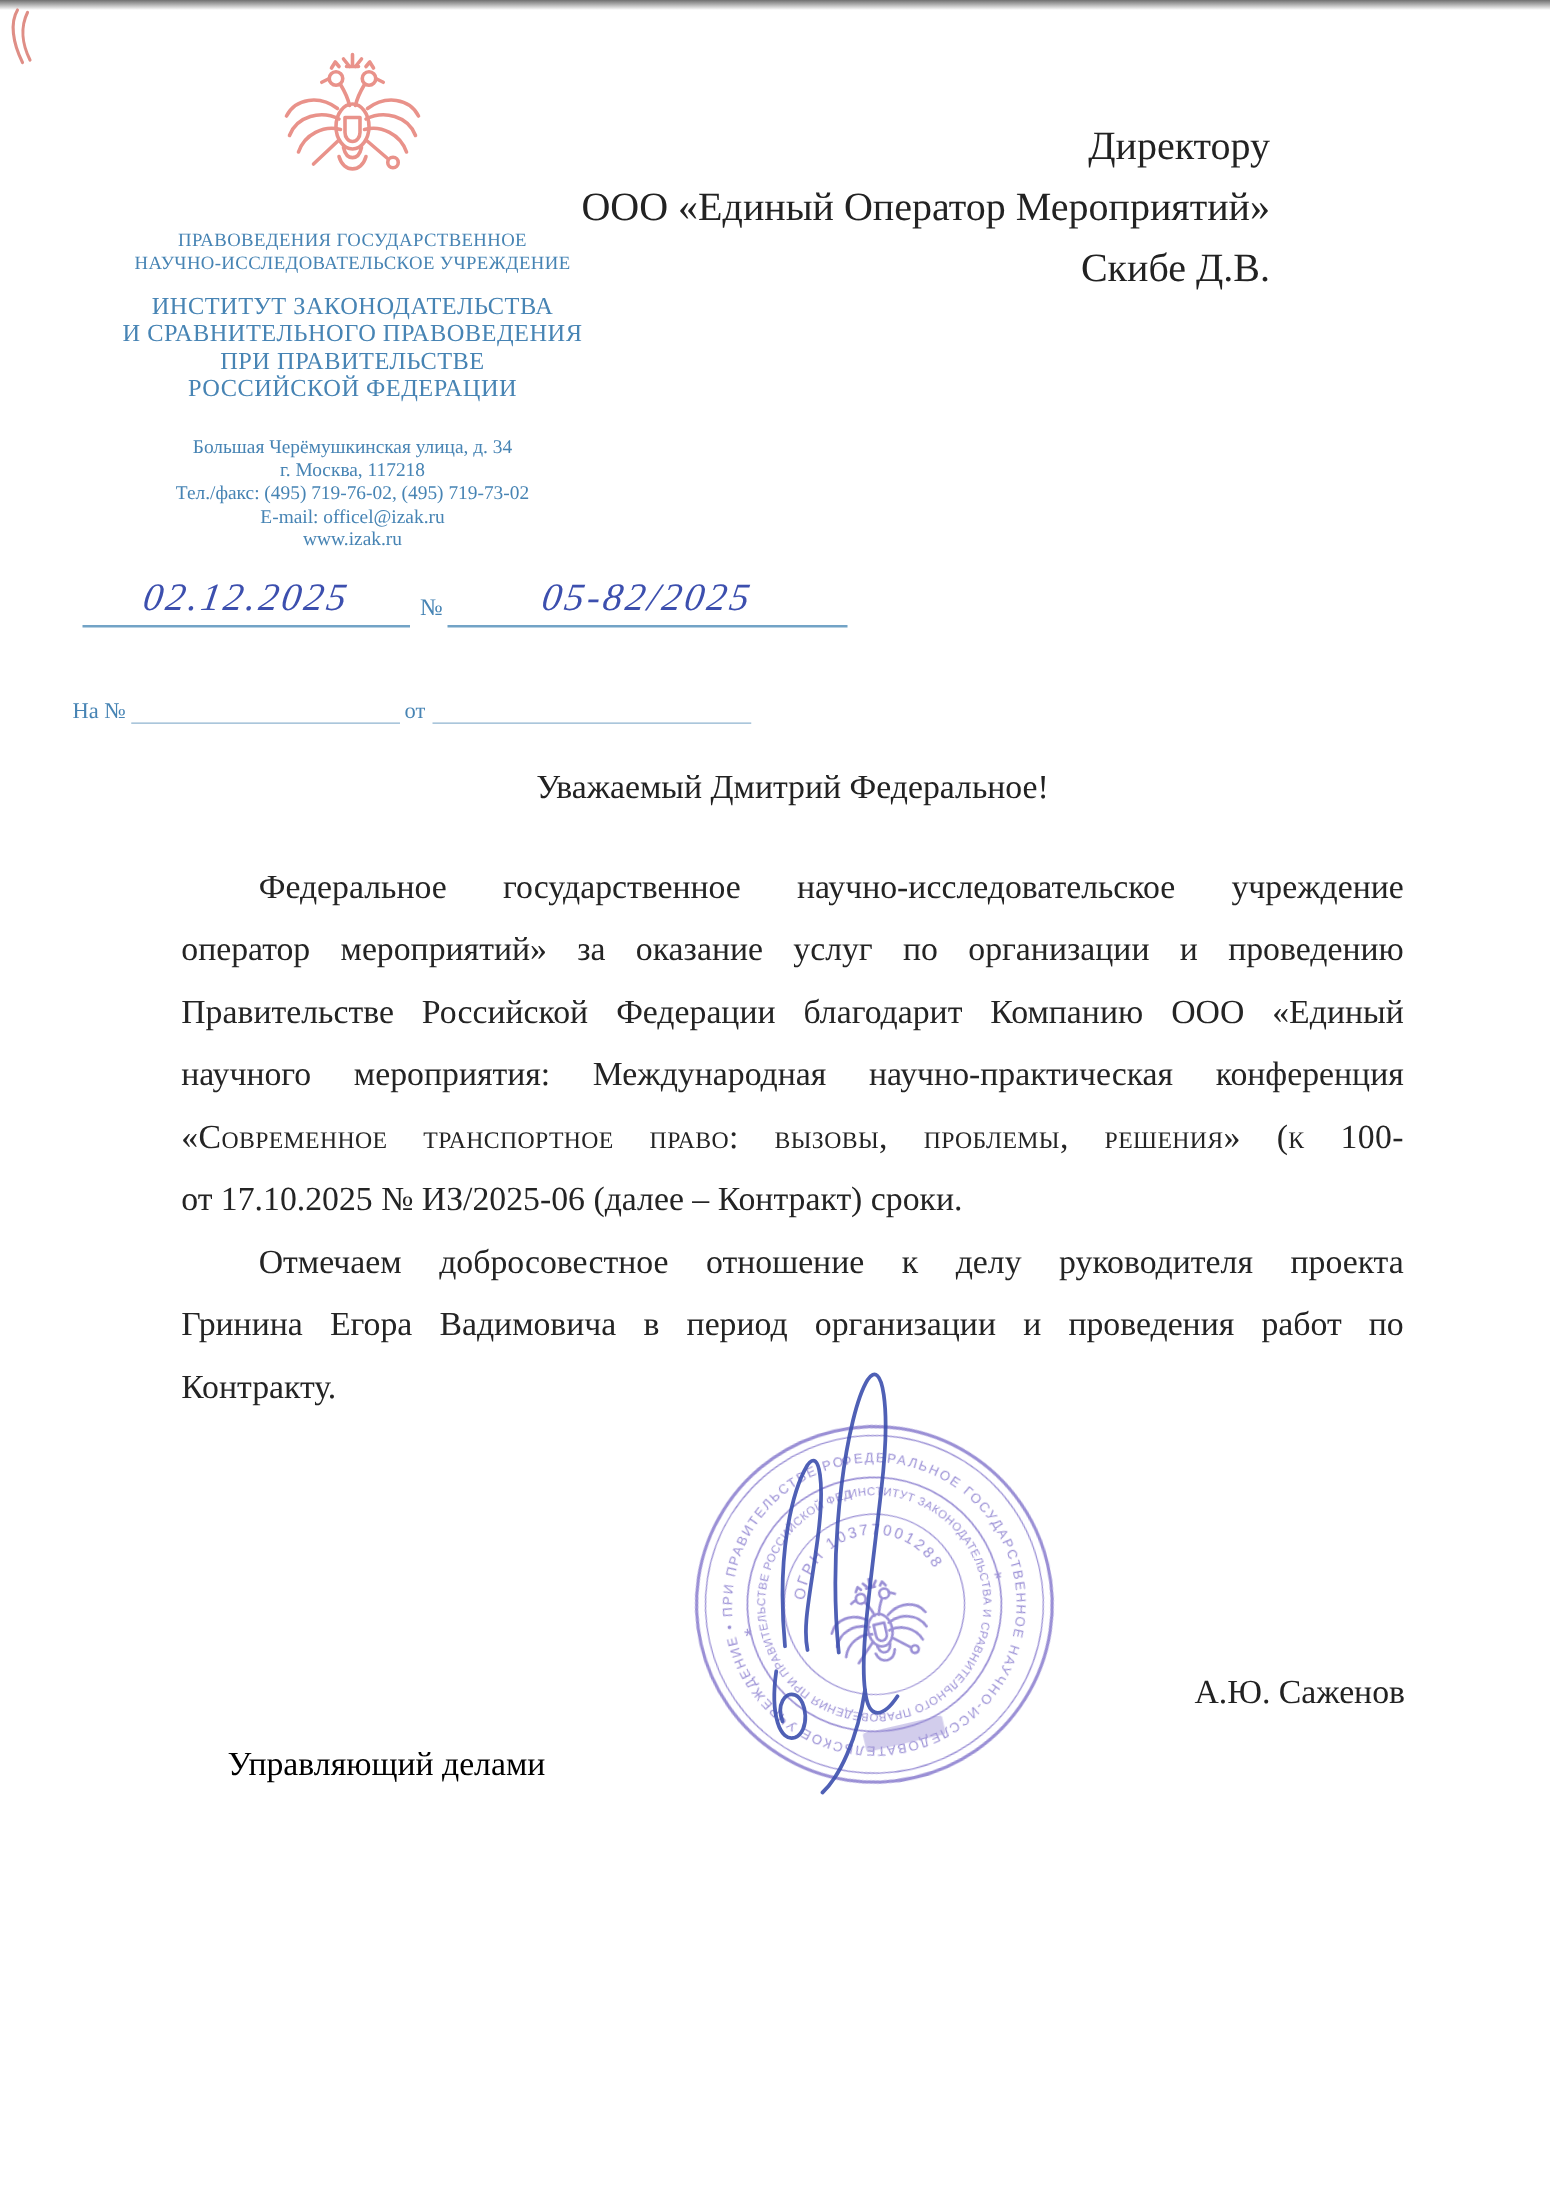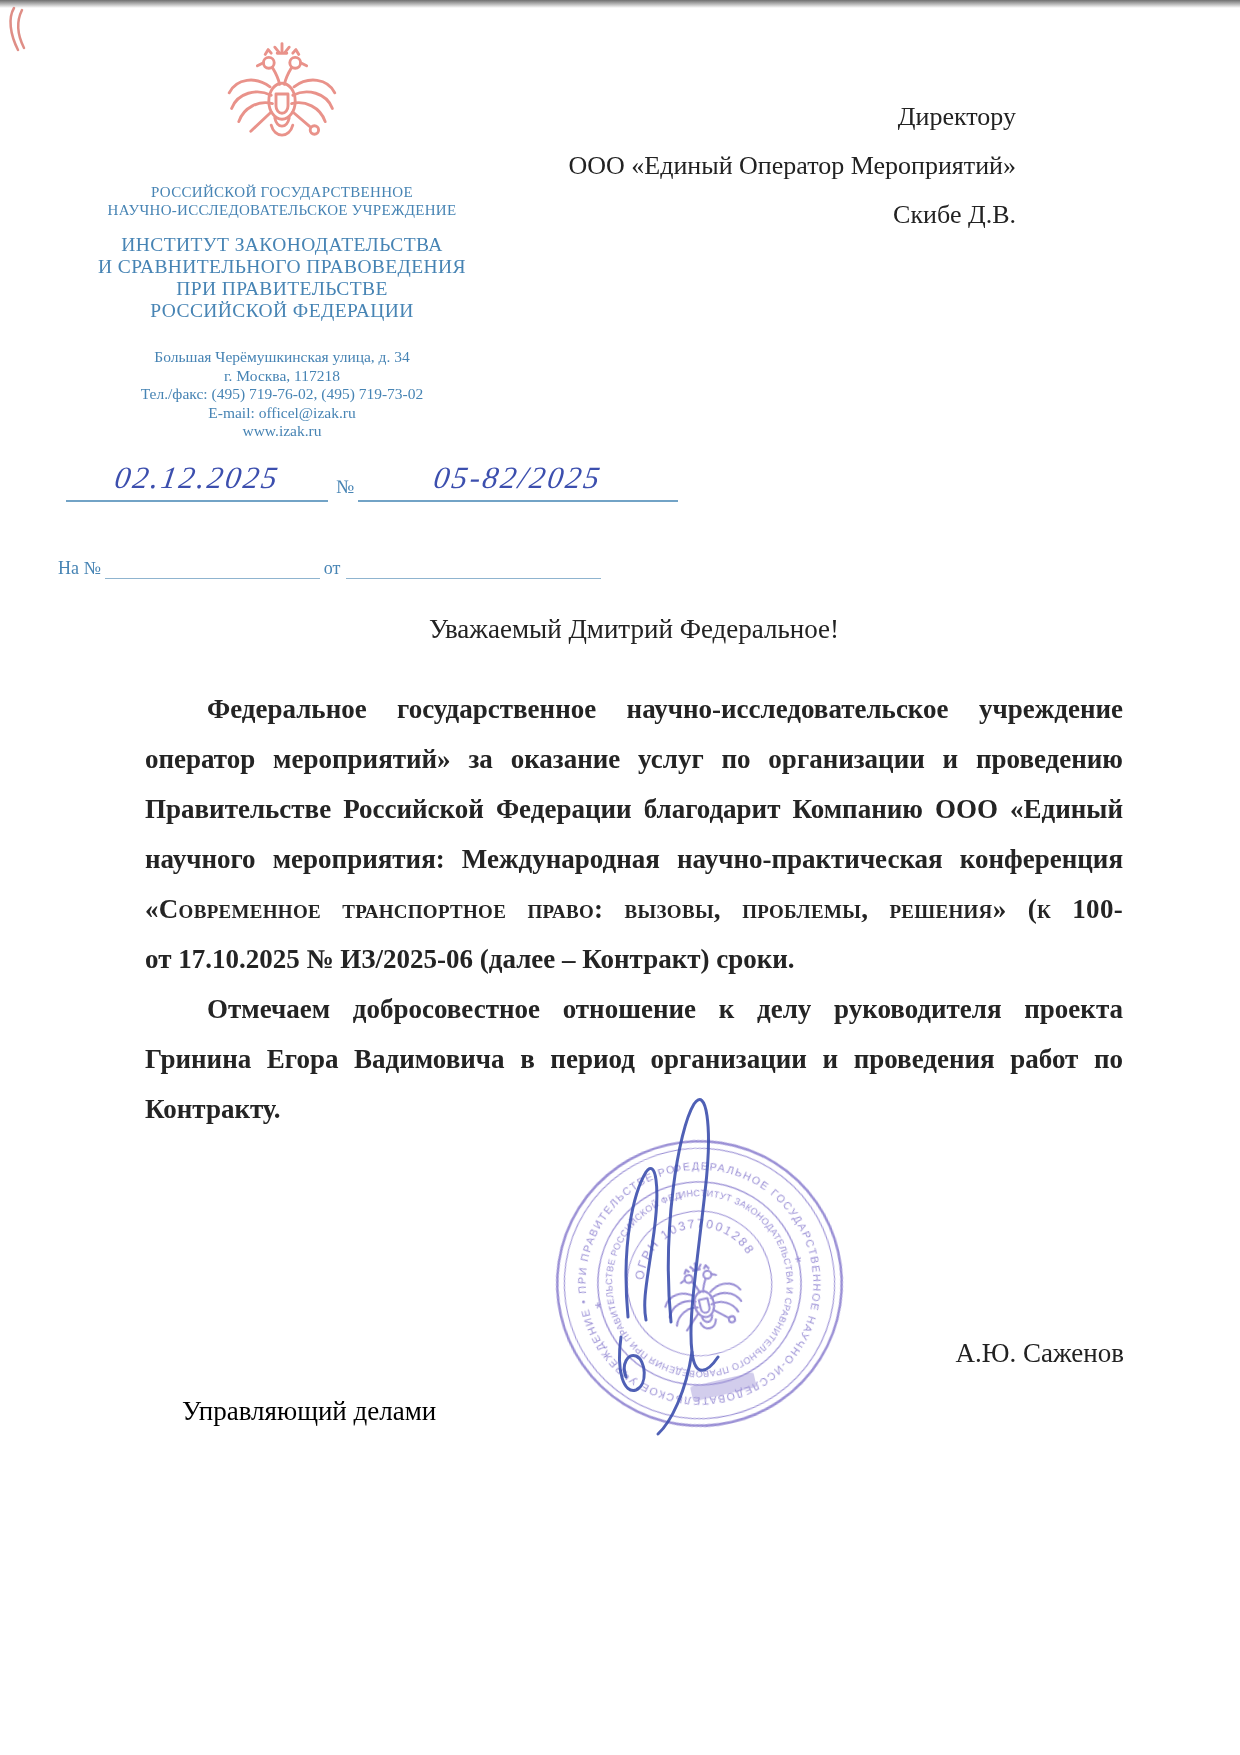--- a/index.html
+++ b/index.html
@@ -30,28 +30,28 @@
         transform:skewX(-9deg);letter-spacing:2.5px;white-space:nowrap;}
   .num-sign{color:#4784b4;font-size:19px;margin:0 4px 4px 8px;}
   .reply-line{position:absolute;left:58px;top:556px;display:flex;align-items:flex-end;
               color:#4784b4;font-size:18px;}
   .uline{display:inline-block;border-bottom:1.5px solid #8fb4cf;height:22px;}
   .w215{width:215px;margin:0 4px;}
   .w255{width:255px;margin-left:6px;}
 
   
   .recipient{position:absolute;right:224px;top:92px;text-align:right;
-             font-size:26px;line-height:49px;color:#222;}
+             font-size:32px;line-height:49px;color:#222;}
 
   
   .salutation{position:absolute;left:145px;top:614px;width:978px;text-align:center;
               font-size:27px;color:#222;}
   .body-block{position:absolute;left:145px;top:684px;width:978px;font-size:27px;color:#242424;}
   .bline{height:50px;line-height:50px;white-space:nowrap;}
-  .jline{text-align:justify;text-align-last:justify;white-space:normal;font-weight:bold;}
+  .jline{text-align:justify;text-align-last:justify;white-space:normal;}
   .jlast{text-align-last:left;}
   .ind{padding-left:62px;}
   .sc{font-variant:small-caps;letter-spacing:.3px;}
 
   
   .position-title{position:absolute;left:182px;top:1396px;font-size:27px;color:#000000;}
   .signer-name{position:absolute;right:116px;top:1338px;font-size:27px;color:#222;}
 
   
   .stamp{position:absolute;left:542px;top:1126px;color:#8477cc;opacity:.82;
@@ -88,21 +88,21 @@
   <div class="scan-edge"></div>
   <svg class="red-mark" width="34" height="52" viewBox="0 0 34 52">
     <path d="M10 4 C4 14 6 30 14 46 M18 6 C12 18 14 32 20 44" fill="none" stroke="#d4685e" stroke-width="2.5" stroke-linecap="round" opacity=".75"></path>
   </svg>
 
   <div class="letterhead">
     <svg class="emblem" width="120" height="132" viewBox="0 0 100 110">
       <use href="#dheagle"></use>
     </svg>
     <div class="org-type">
-      <div>РОССИЙСКОЙ ГОСУДАРСТВЕННОЕ</div>
+      <div>ПРАВОВЕДЕНИЯ ГОСУДАРСТВЕННОЕ</div>
       <div>НАУЧНО-ИССЛЕДОВАТЕЛЬСКОЕ УЧРЕЖДЕНИЕ</div>
     </div>
     <div class="org-name">
       <div>ИНСТИТУТ ЗАКОНОДАТЕЛЬСТВА</div>
       <div>И СРАВНИТЕЛЬНОГО ПРАВОВЕДЕНИЯ</div>
       <div>ПРИ ПРАВИТЕЛЬСТВЕ</div>
       <div>РОССИЙСКОЙ ФЕДЕРАЦИИ</div>
     </div>
     <div class="lh-address">
       <div>Большая Черёмушкинская улица, д. 34</div>

